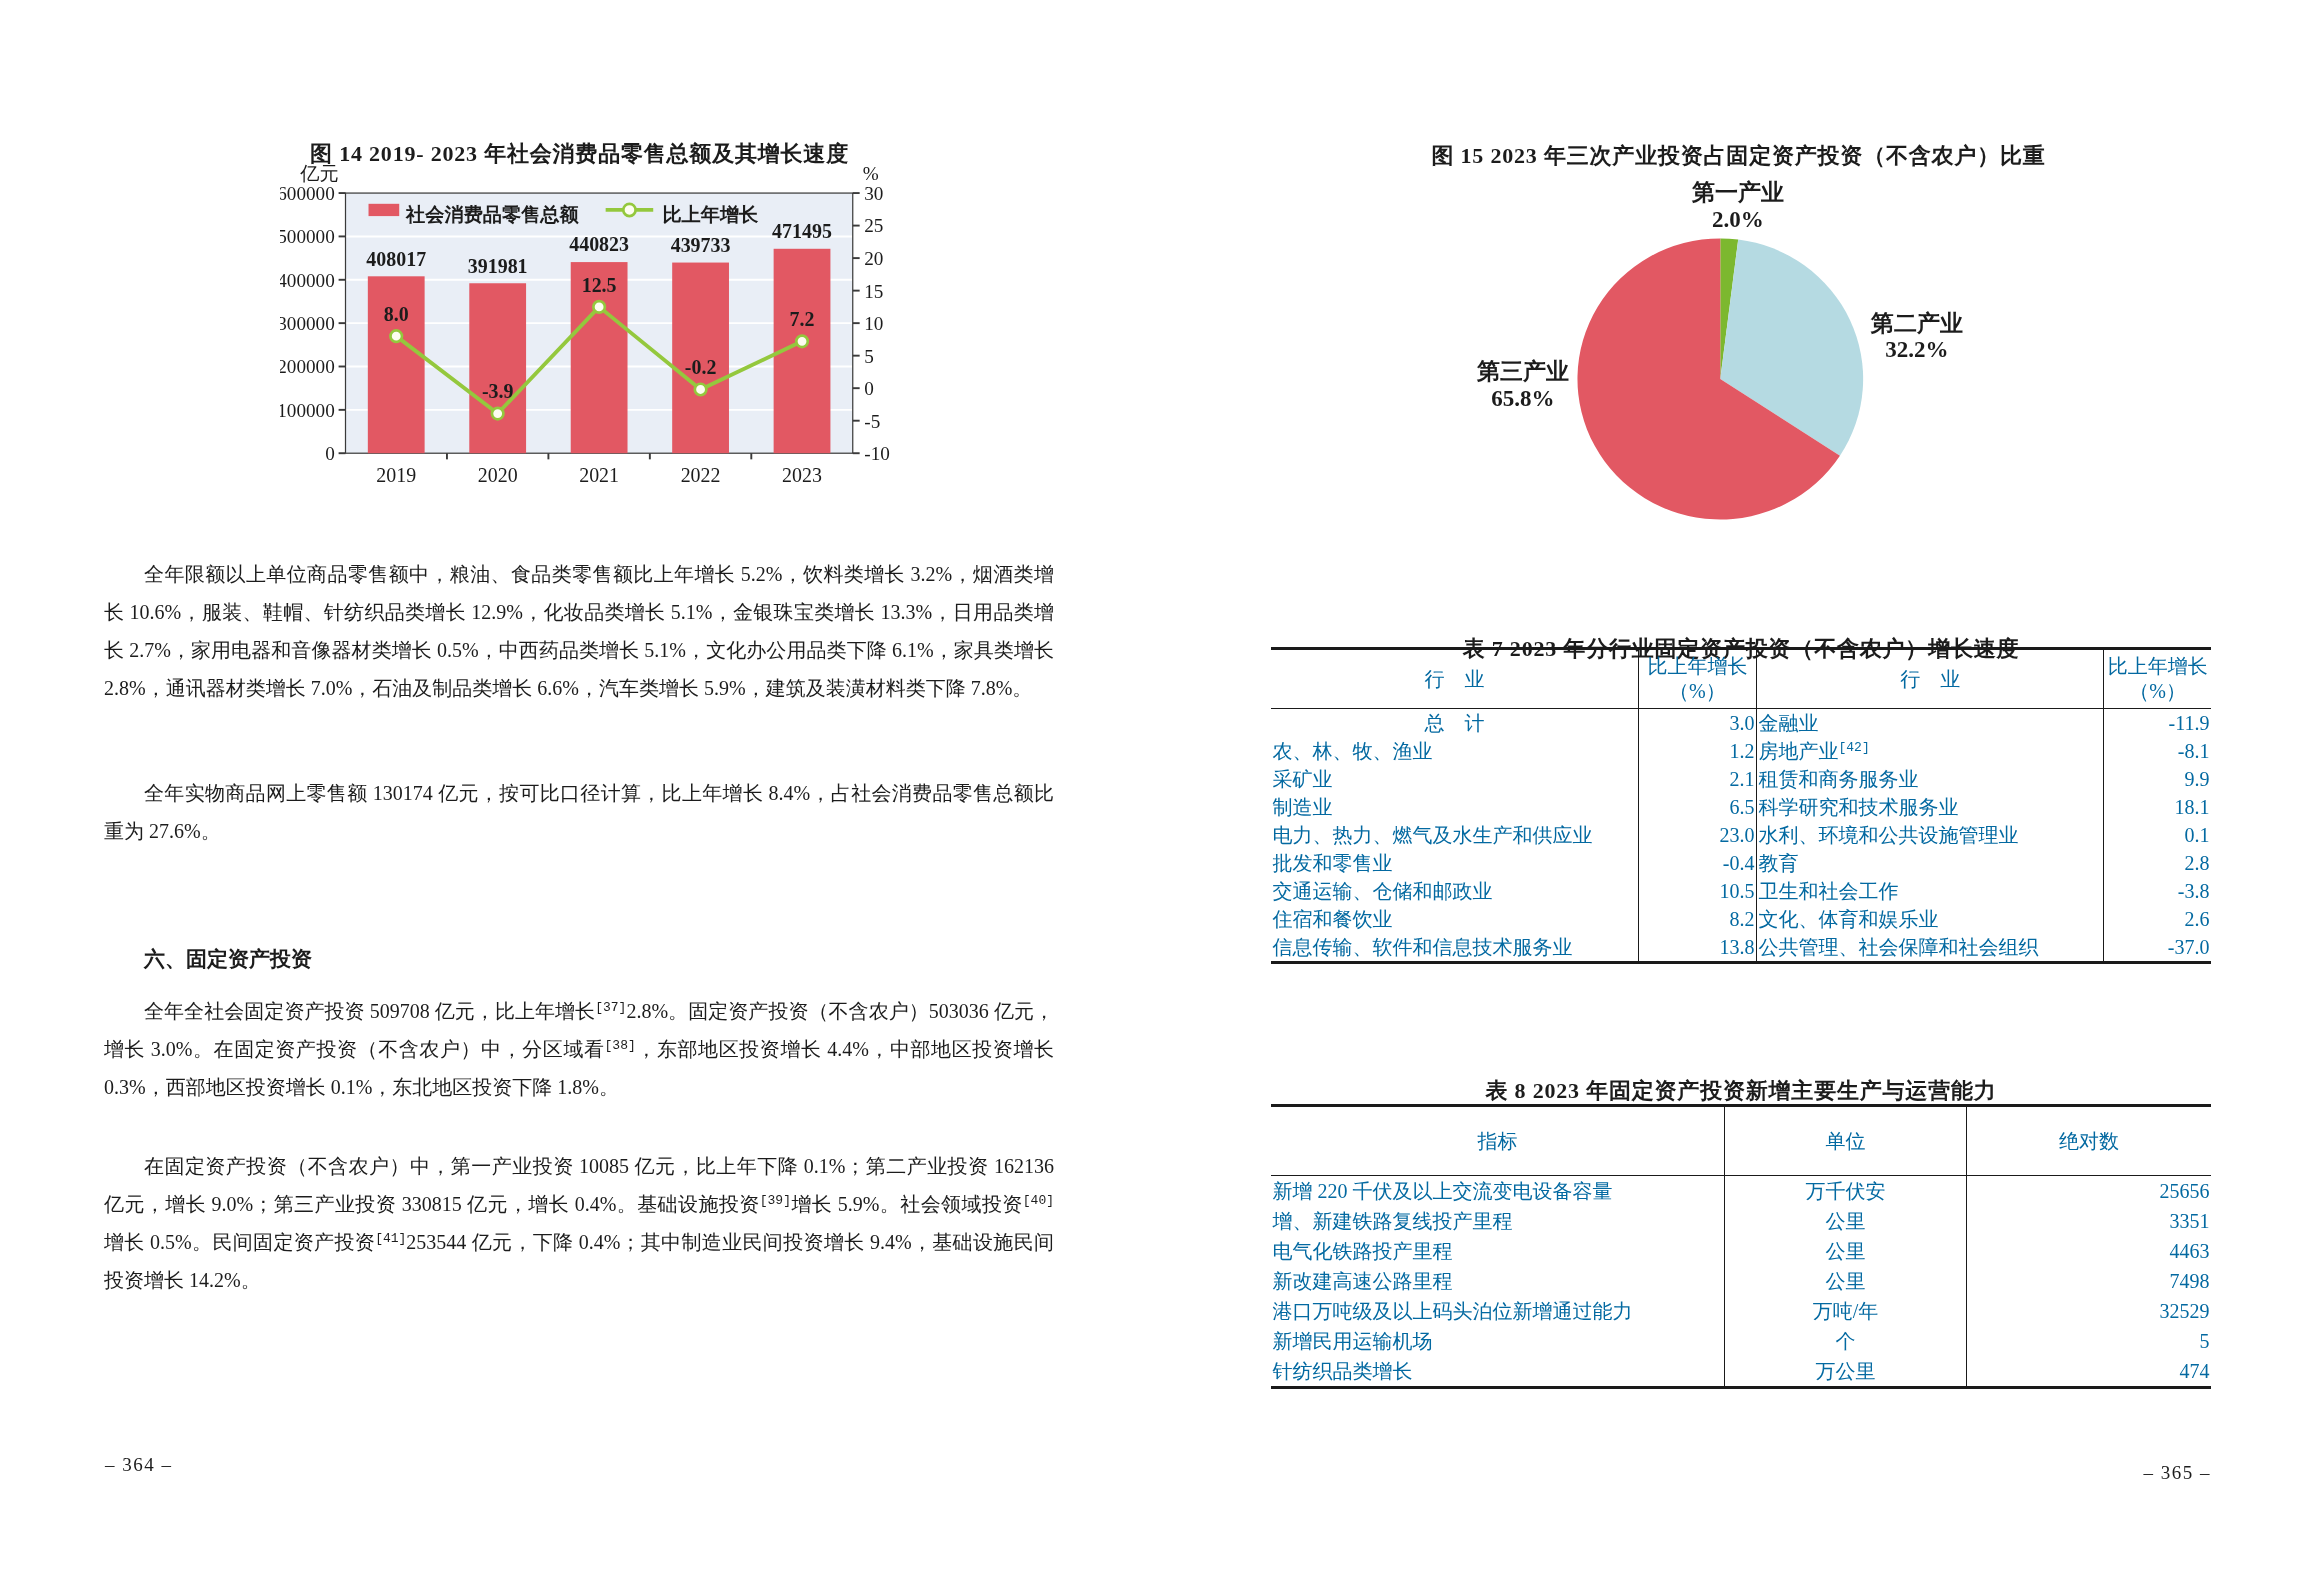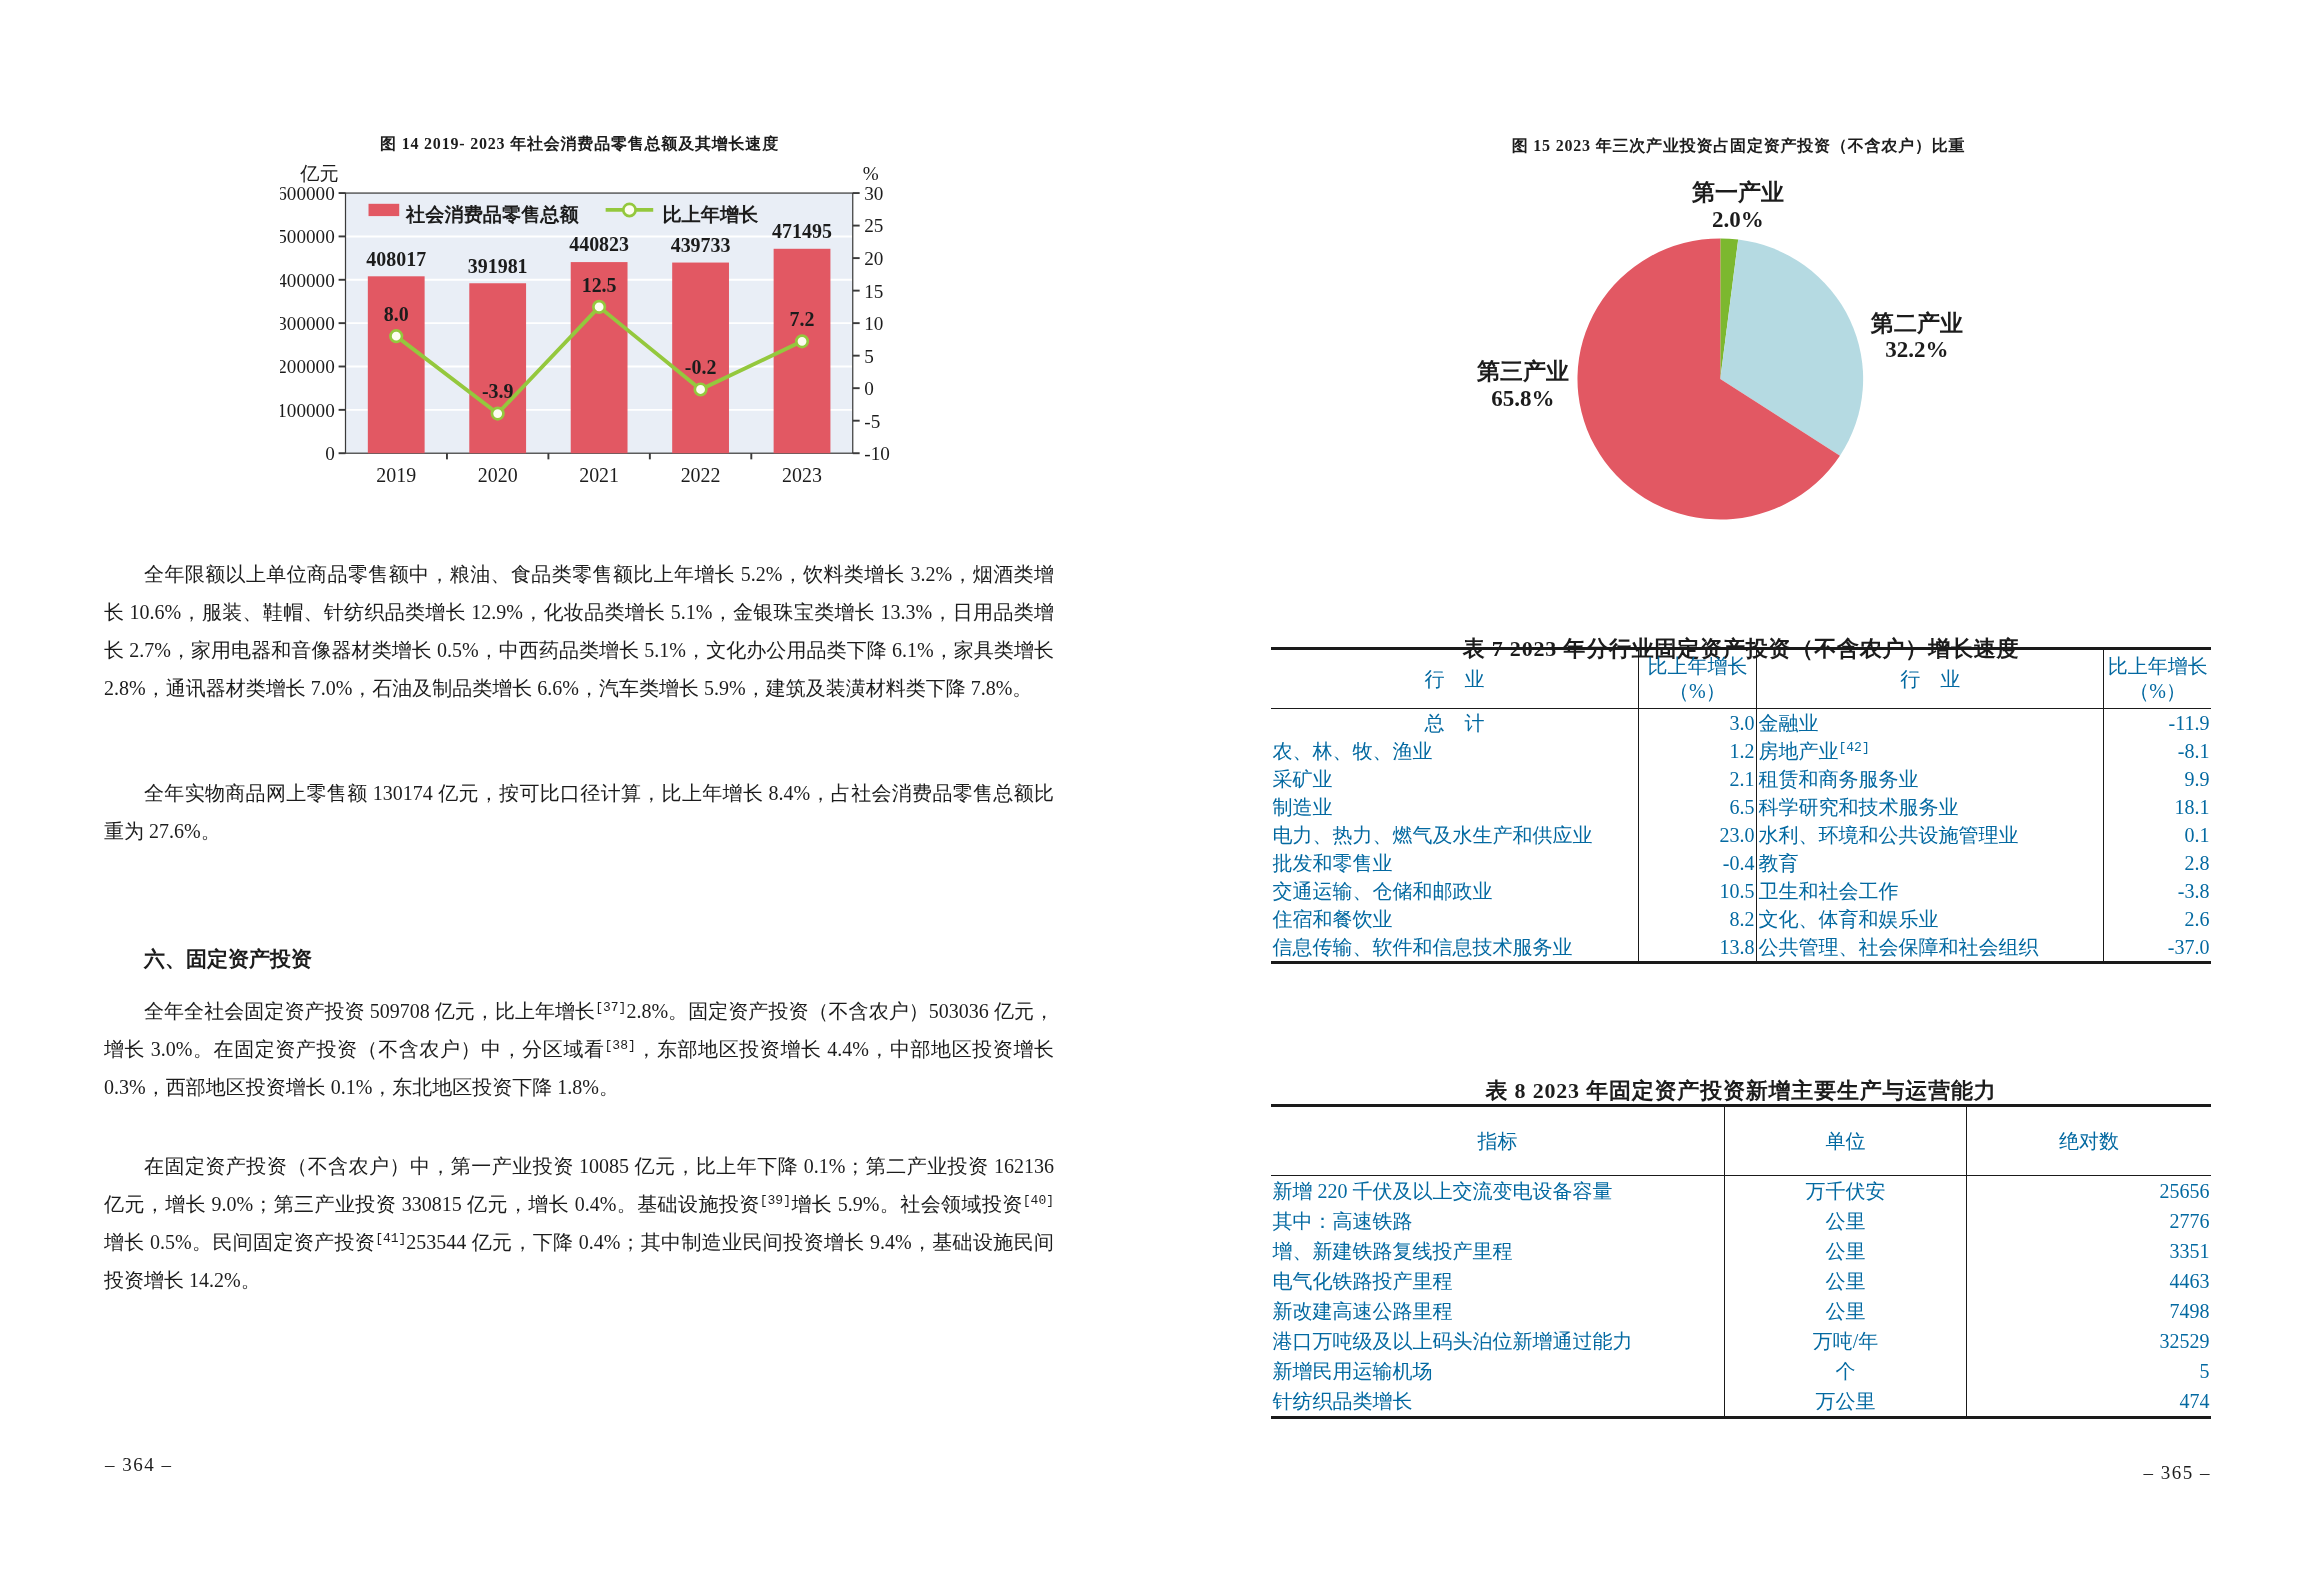--- a/index.html
+++ b/index.html
@@ -3,21 +3,21 @@
 <meta charset="utf-8">
 <style>
   html,body{margin:0;padding:0;background:#ffffff;width:2319px;height:1584px;overflow:hidden;}
   .spread{position:relative;width:2319px;height:1584px;background:#ffffff;
           font-family:"Liberation Serif","DejaVu Serif",serif;color:#1c1c1c;}
   .page{position:absolute;top:0;width:1159px;height:1584px;}
   .page-left{left:0;}
   .page-right{left:1159px;}
 
   .fig-title{position:absolute;left:0;width:100%;text-align:center;
-             font-size:16px;font-weight:bold;letter-spacing:0.8px;}
+             font-size:22px;font-weight:bold;letter-spacing:0.8px;}
   .tbl-title{position:absolute;text-align:center;font-size:22px;font-weight:bold;letter-spacing:0.8px;}
 
   .para{position:absolute;left:104px;width:950px;font-size:20px;line-height:38px;
         text-align:justify;text-justify:inter-ideograph;text-indent:40px;}
   .section-heading{position:absolute;left:144px;font-size:21px;font-weight:bold;}
   sup.fnote{font-size:13px;line-height:0;vertical-align:7px;font-family:Liberation Mono, monospace;}
 
   .page-num{position:absolute;font-size:19px;letter-spacing:1.5px;}
   .page-num-left{left:105px;top:1454px;text-align:center;}
   .page-num-right{left:112px;top:1462px;width:940px;text-align:right;}
@@ -262,25 +262,20 @@
             <th class="vline">绝对数</th>
           </tr>
         </thead>
       <tbody>
           <tr>
             <td class="lbl">新增 220 千伏及以上交流变电设备容量</td>
             <td class="unit vline">万千伏安</td>
             <td class="abs vline">25656</td>
           </tr>
           <tr>
-            <td class="lbl ind">其中：高速铁路</td>
-            <td class="unit vline">公里</td>
-            <td class="abs vline">2776</td>
-          </tr>
-          <tr>
             <td class="lbl">增、新建铁路复线投产里程</td>
             <td class="unit vline">公里</td>
             <td class="abs vline">3351</td>
           </tr>
           <tr>
             <td class="lbl">电气化铁路投产里程</td>
             <td class="unit vline">公里</td>
             <td class="abs vline">4463</td>
           </tr>
           <tr>

